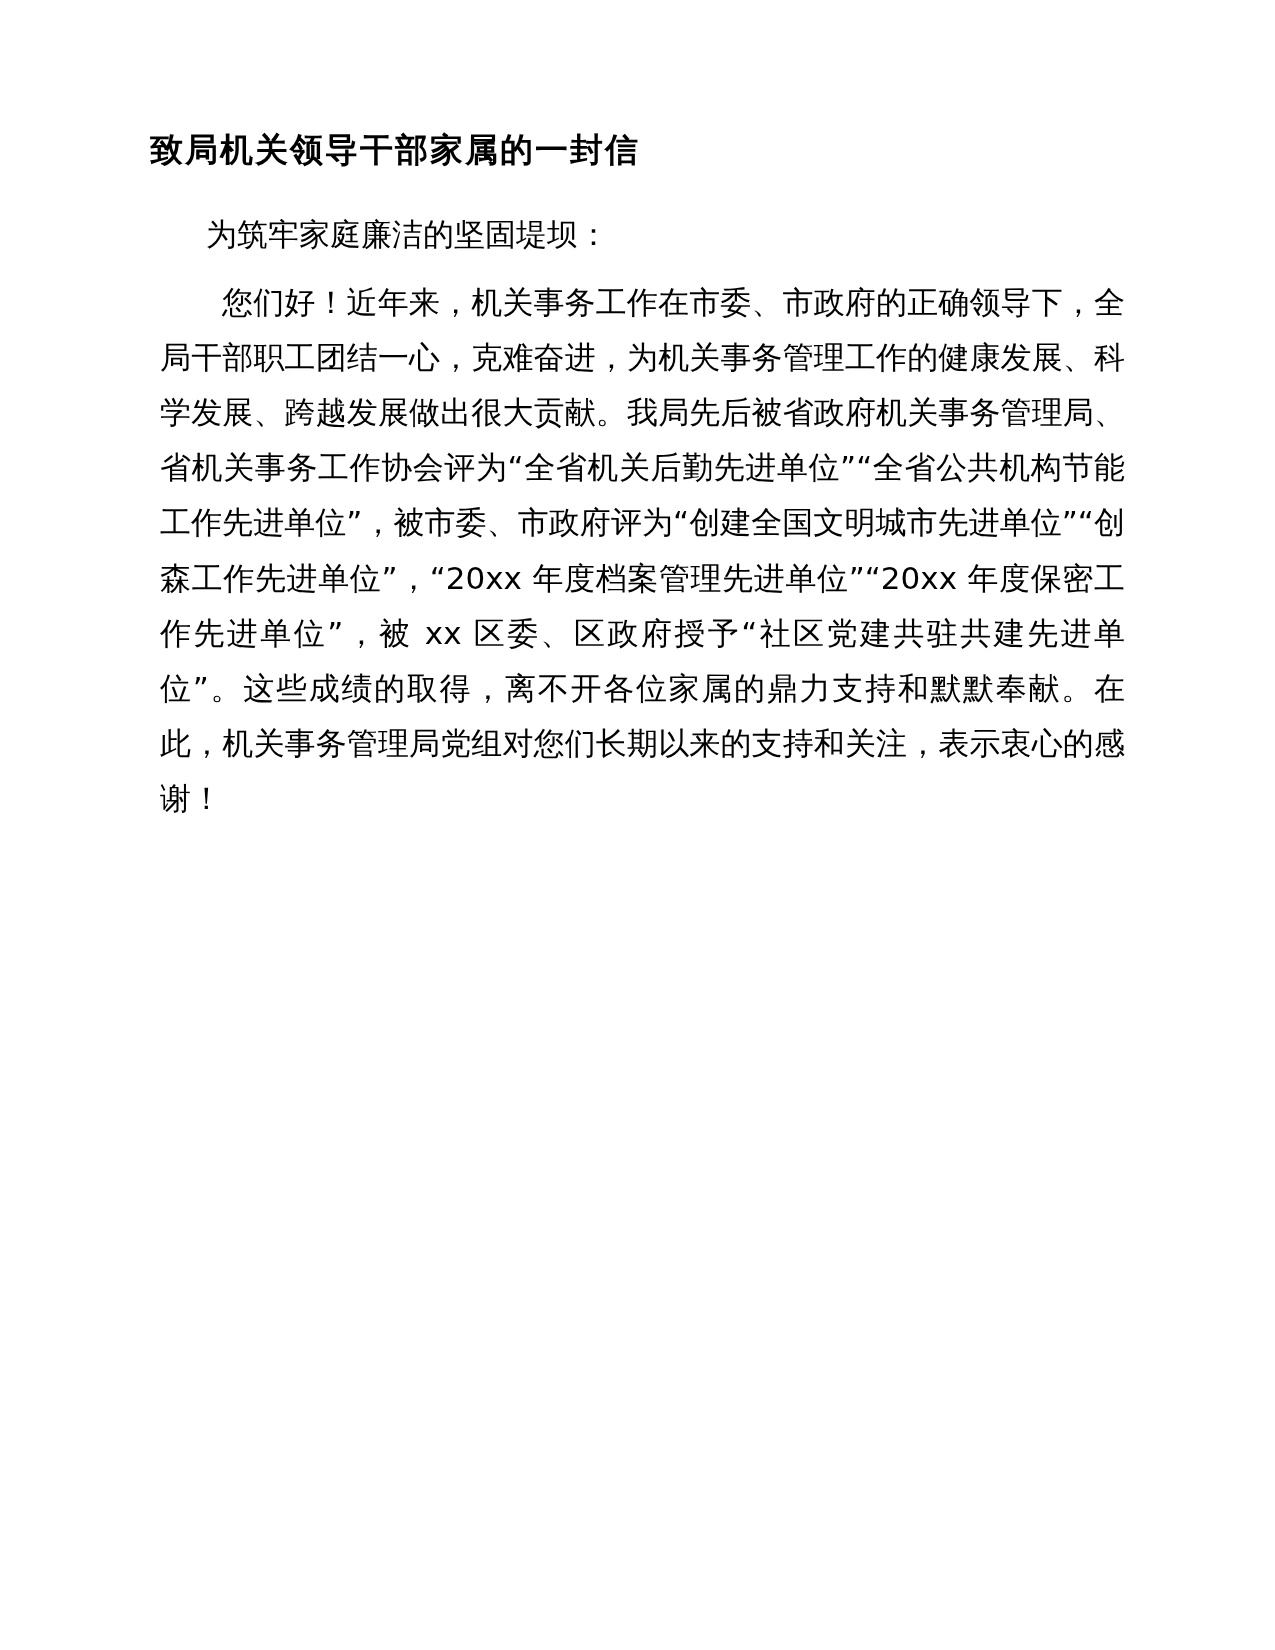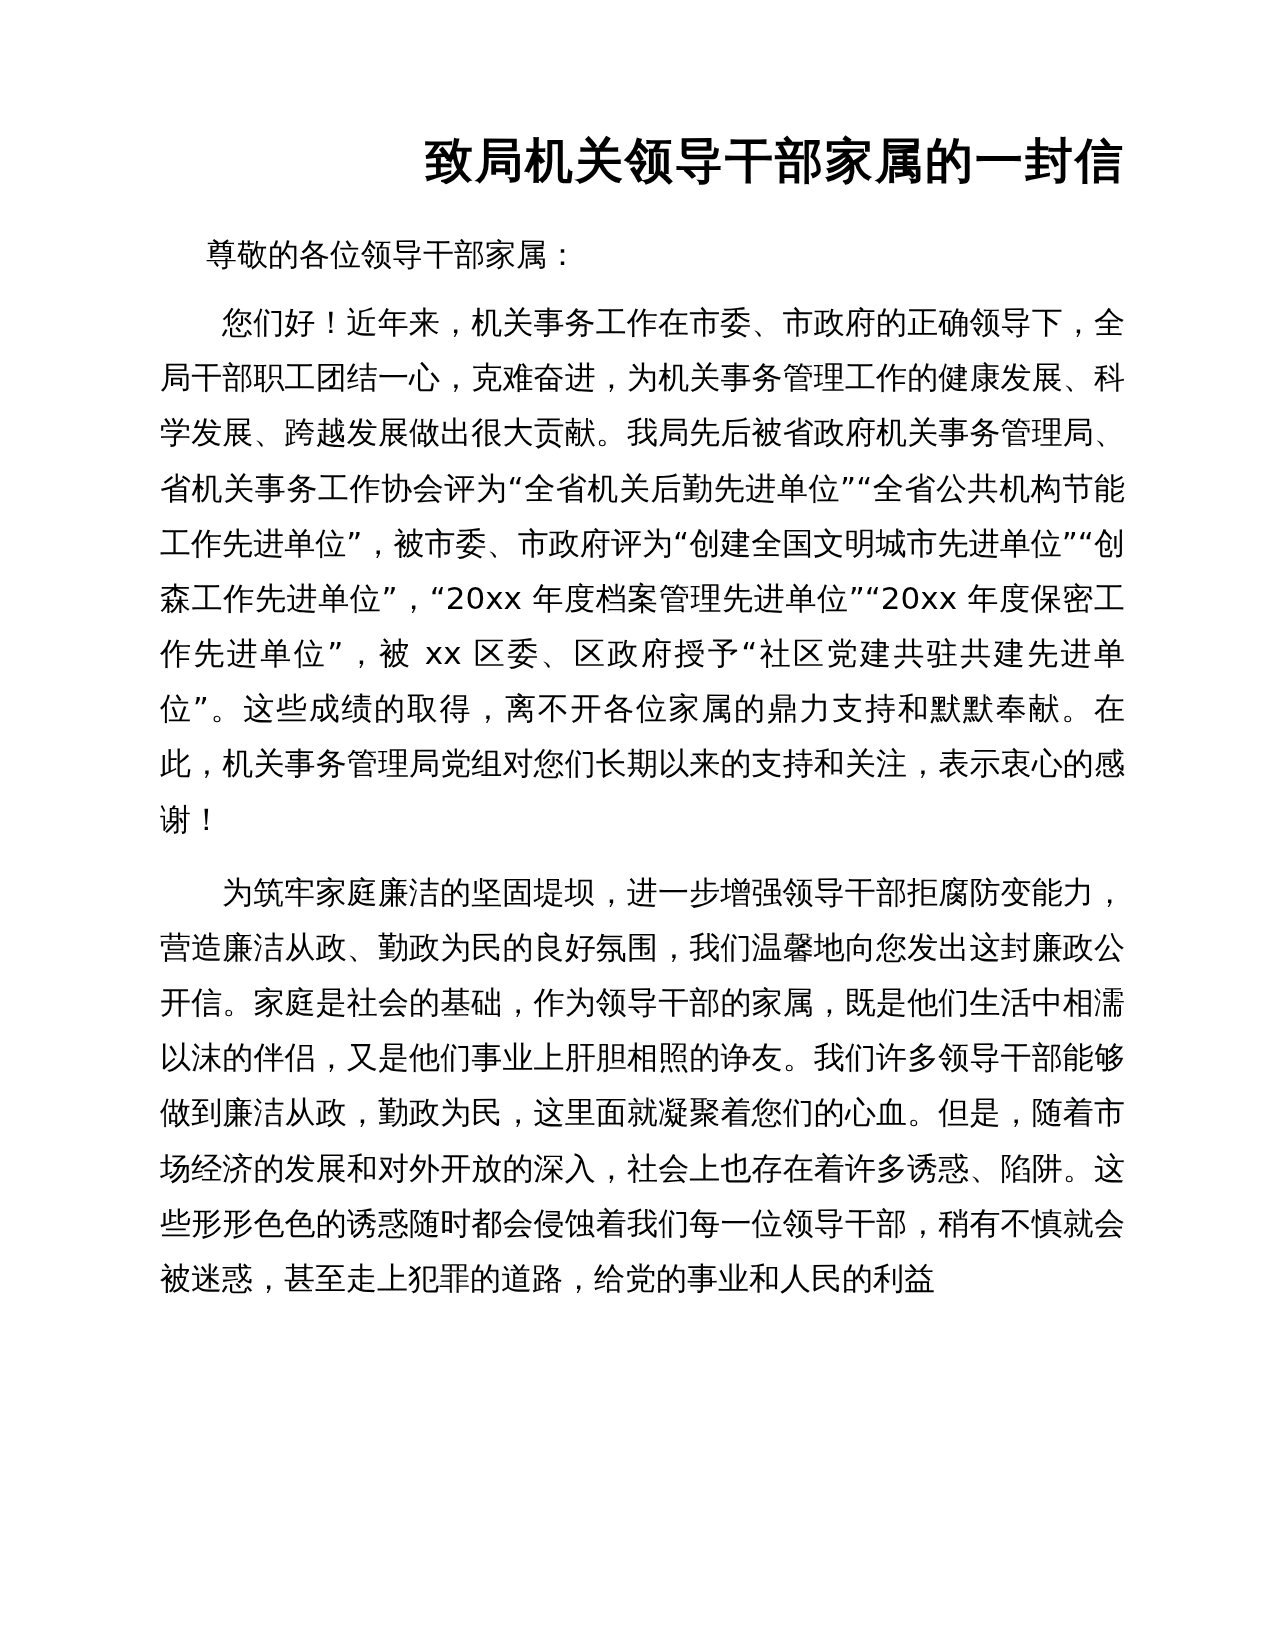--- a/index.html
+++ b/index.html
@@ -16,23 +16,23 @@
     overflow: hidden;
   }
   .page {
     box-sizing: border-box;
     width: 1275px;
     height: 1650px;
     padding: 128px 150px 0 150px;
     background: #ffffff;
   }
   .doc-title {
-    font-size: 48px;
+    font-size: 33px;
     font-weight: bold;
-    text-align: right;
+    text-align: left;
     letter-spacing: 2px;
     line-height: 1.35;
     margin: 0 0 34px 0;
   }
   .salutation {
     font-size: 31px;
     line-height: 1.75;
     margin: 0 0 14px 0;
     text-indent: 0;
     padding-left: 56px;
@@ -45,16 +45,15 @@
     text-align: justify;
     text-justify: inter-character;
     word-break: break-all;
   }
 </style>
 </head>
 <body>
 
 <div class="page">
   <h1 class="doc-title">致局机关领导干部家属的一封信</h1>
-  <p class="salutation">尊敬的各位领导干部家属：</p>
+  <p class="salutation">为筑牢家庭廉洁的坚固堤坝：</p>
   <p class="para">您们好！近年来，机关事务工作在市委、市政府的正确领导下，全局干部职工团结一心，克难奋进，为机关事务管理工作的健康发展、科学发展、跨越发展做出很大贡献。我局先后被省政府机关事务管理局、省机关事务工作协会评为“全省机关后勤先进单位”“全省公共机构节能工作先进单位”，被市委、市政府评为“创建全国文明城市先进单位”“创森工作先进单位”，“20xx 年度档案管理先进单位”“20xx 年度保密工作先进单位”，被 xx 区委、区政府授予“社区党建共驻共建先进单位”。这些成绩的取得，离不开各位家属的鼎力支持和默默奉献。在此，机关事务管理局党组对您们长期以来的支持和关注，表示衷心的感谢！</p>
-  <p class="para">为筑牢家庭廉洁的坚固堤坝，进一步增强领导干部拒腐防变能力，营造廉洁从政、勤政为民的良好氛围，我们温馨地向您发出这封廉政公开信。家庭是社会的基础，作为领导干部的家属，既是他们生活中相濡以沫的伴侣，又是他们事业上肝胆相照的诤友。我们许多领导干部能够做到廉洁从政，勤政为民，这里面就凝聚着您们的心血。但是，随着市场经济的发展和对外开放的深入，社会上也存在着许多诱惑、陷阱。这些形形色色的诱惑随时都会侵蚀着我们每一位领导干部，稍有不慎就会被迷惑，甚至走上犯罪的道路，给党的事业和人民的利益</p>
 </div>
 
 </body></html>

